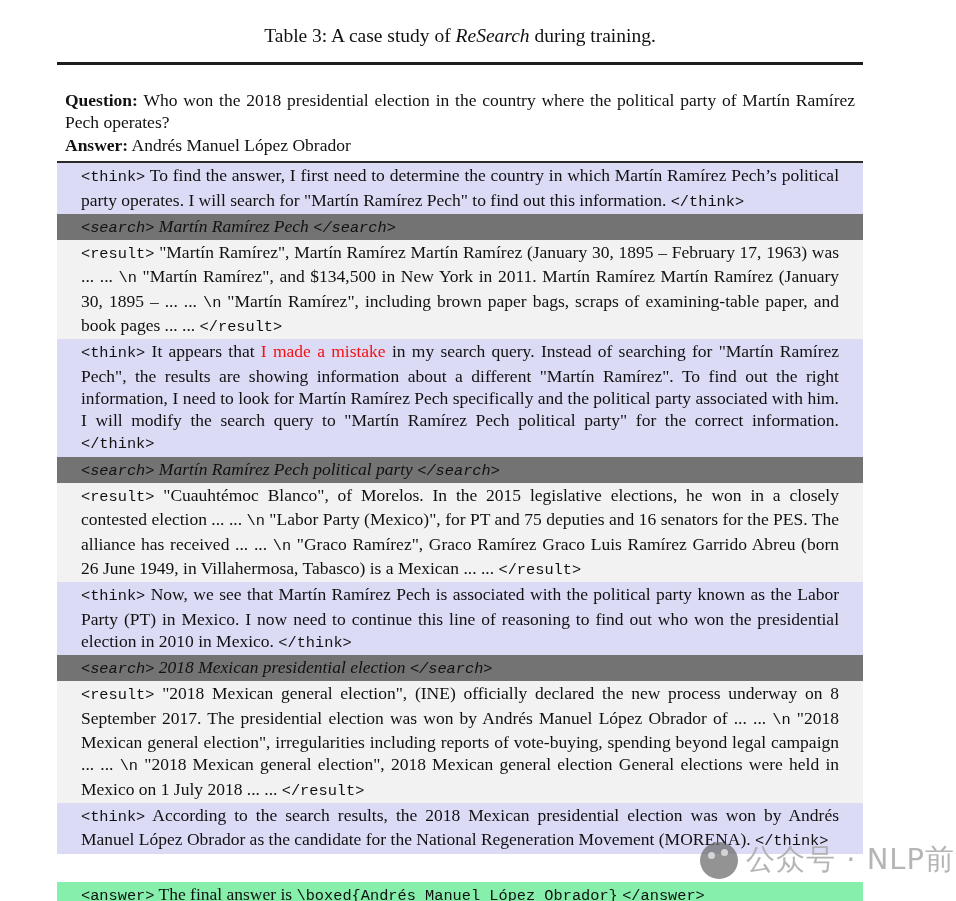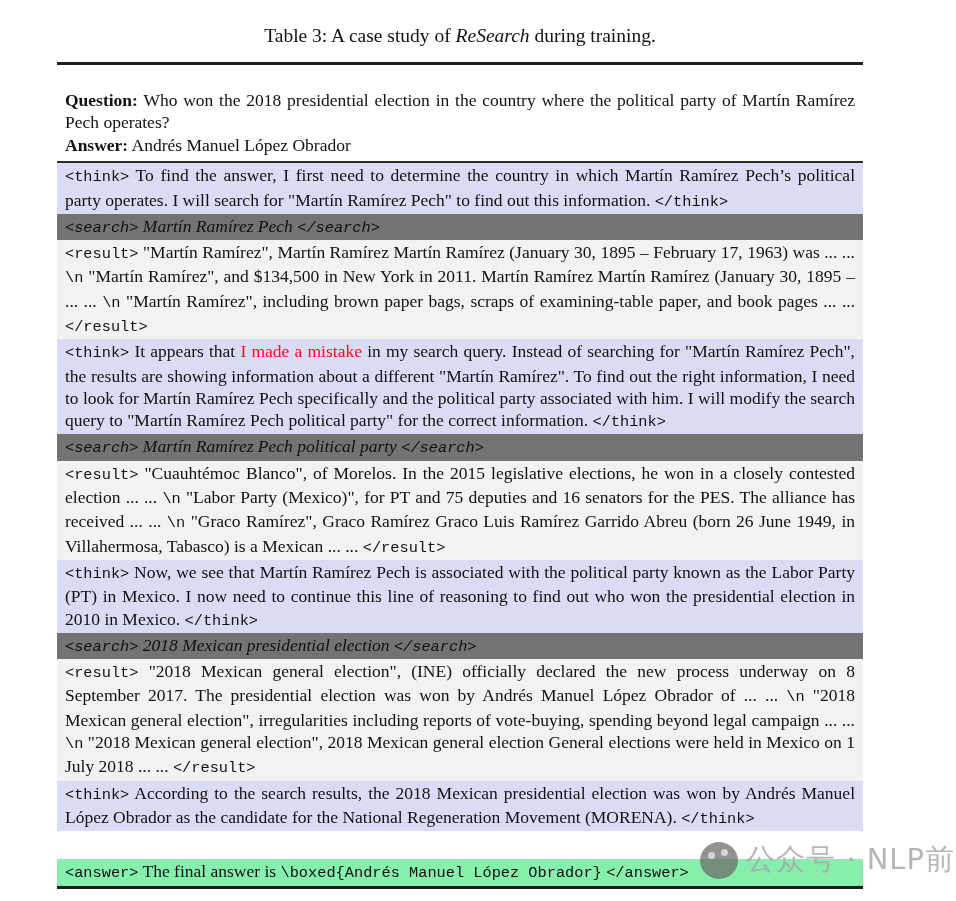--- a/index.html
+++ b/index.html
@@ -26,21 +26,21 @@
   .qa-block {
     background: #ffffff;
     padding: 24px 8px 5px 8px;
     font-size: 17.5px;
     line-height: 22.4px;
     text-align: justify;
   }
   .qa-label { font-weight: bold; }
   .blocks { width: 100%; }
   .block {
-    padding: 1px 8px;
+    padding: 1px 24px;
     font-size: 17.5px;
     line-height: 22.3px;
     text-align: justify;
   }
   .block.think  { background: #dcdbf6; }
   .block.search { background: #737373; font-style: italic; }
   .block.result { background: #f3f2f2; }
   .block.answer { background: #86efac; margin-top: 28px; }
   .tag {
     font-family: "Liberation Mono", "DejaVu Sans Mono", monospace;

